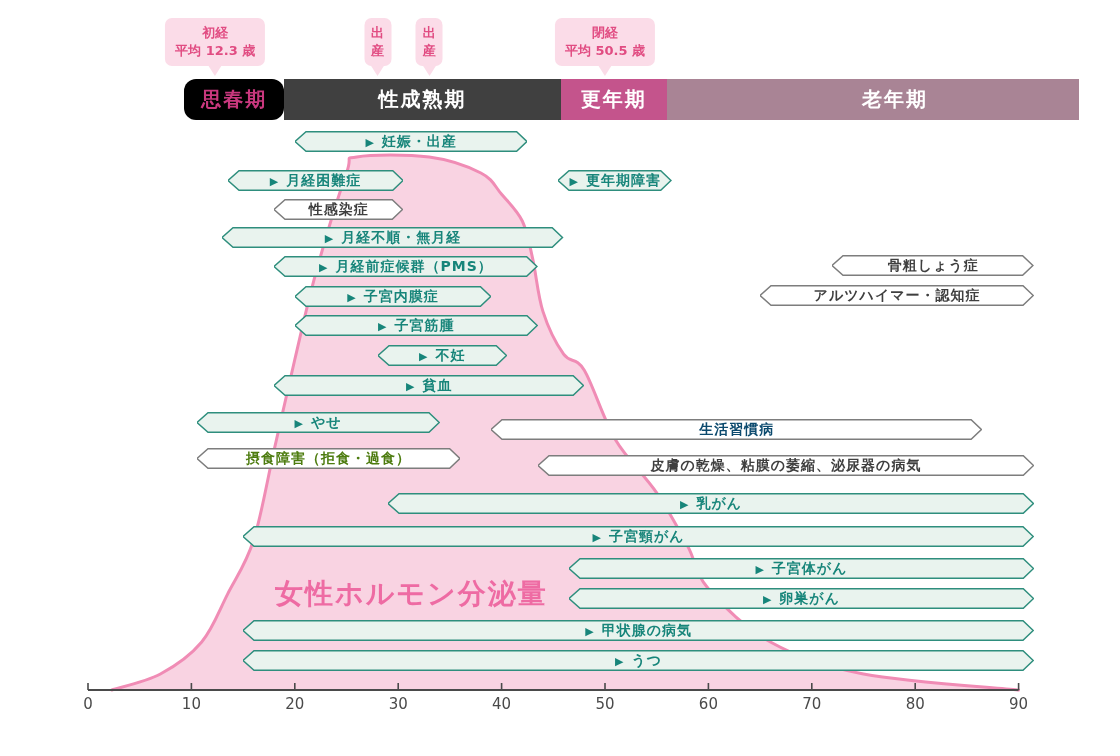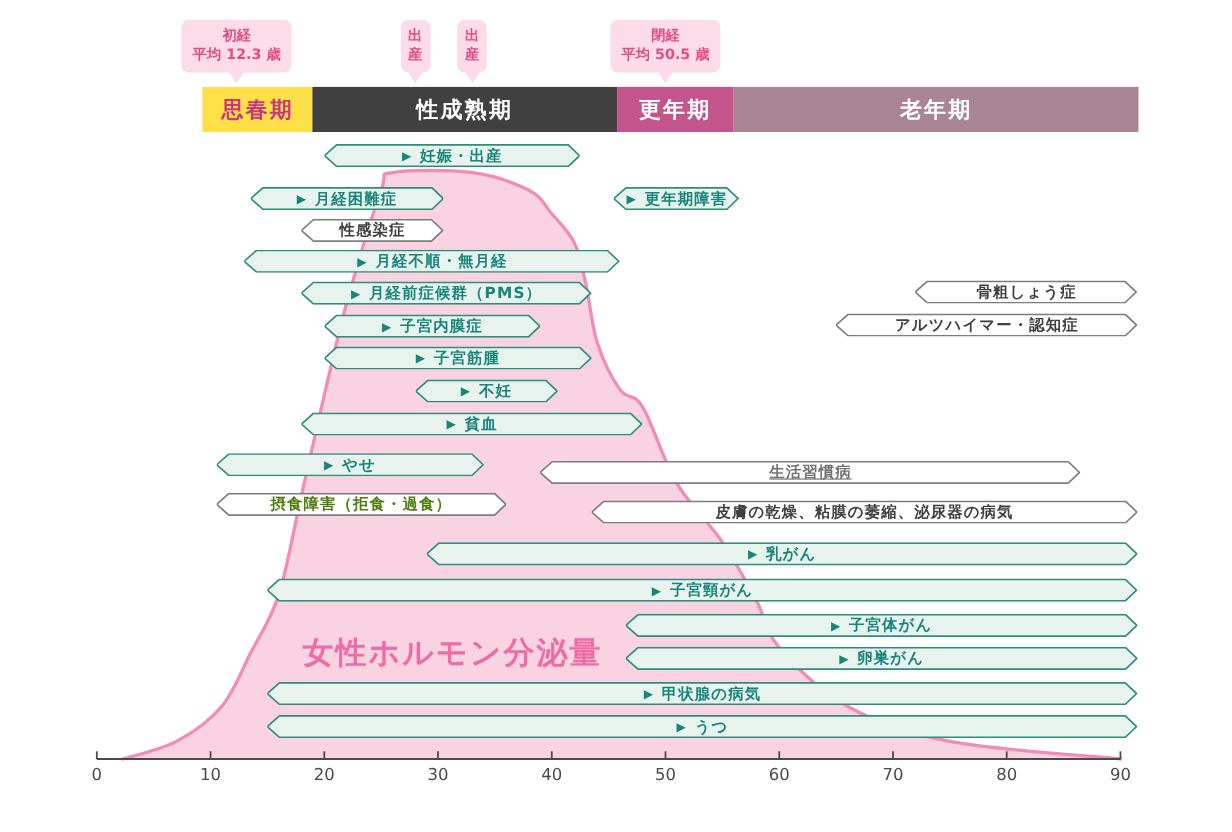--- a/index.html
+++ b/index.html
@@ -39,30 +39,30 @@
 </style>
 </head>
 <body>
 
 <div id="canvas">
   <svg id="curve-layer" viewBox="0 0 1120 756">
       <path d="M 111.8,690.0 C 119.9,687.3 145.4,682.0 160.4,674.0 C 175.4,666.0 190.5,655.4 201.7,642.0 C 212.9,628.7 219.0,610.9 227.6,594.1 C 236.2,577.2 245.7,564.7 253.4,540.8 C 261.2,516.8 267.2,480.4 274.1,450.1 C 281.0,419.9 287.9,388.9 294.8,359.5 C 301.7,330.2 306.9,305.4 315.5,274.3 C 324.1,243.2 339.6,192.5 346.5,173.0 C 353.4,153.4 343.1,159.7 356.8,157.0 C 370.6,154.3 408.5,154.3 429.2,157.0 C 449.9,159.7 468.9,166.8 480.9,173.0 C 493.0,179.2 494.7,186.3 501.6,194.3 C 508.5,202.3 517.1,210.3 522.3,221.0 C 527.4,231.6 529.2,243.2 532.6,258.3 C 536.1,273.4 537.8,295.6 543.0,311.6 C 548.1,327.6 556.7,344.4 563.6,354.2 C 570.5,364.0 575.7,356.0 584.3,370.2 C 592.9,384.4 603.3,419.1 615.3,439.5 C 627.4,459.9 644.6,475.0 656.7,492.8 C 668.8,510.6 679.1,530.1 687.7,546.1 C 696.3,562.1 694.6,572.7 708.4,588.7 C 722.2,604.7 744.6,627.8 770.4,642.0 C 796.3,656.2 822.1,666.0 863.5,674.0 C 904.9,682.0 992.8,687.3 1018.6,690.0 Z" fill="#f9d3e2" stroke="none"></path>
       <path d="M 111.8,690.0 C 119.9,687.3 145.4,682.0 160.4,674.0 C 175.4,666.0 190.5,655.4 201.7,642.0 C 212.9,628.7 219.0,610.9 227.6,594.1 C 236.2,577.2 245.7,564.7 253.4,540.8 C 261.2,516.8 267.2,480.4 274.1,450.1 C 281.0,419.9 287.9,388.9 294.8,359.5 C 301.7,330.2 306.9,305.4 315.5,274.3 C 324.1,243.2 339.6,192.5 346.5,173.0 C 353.4,153.4 343.1,159.7 356.8,157.0 C 370.6,154.3 408.5,154.3 429.2,157.0 C 449.9,159.7 468.9,166.8 480.9,173.0 C 493.0,179.2 494.7,186.3 501.6,194.3 C 508.5,202.3 517.1,210.3 522.3,221.0 C 527.4,231.6 529.2,243.2 532.6,258.3 C 536.1,273.4 537.8,295.6 543.0,311.6 C 548.1,327.6 556.7,344.4 563.6,354.2 C 570.5,364.0 575.7,356.0 584.3,370.2 C 592.9,384.4 603.3,419.1 615.3,439.5 C 627.4,459.9 644.6,475.0 656.7,492.8 C 668.8,510.6 679.1,530.1 687.7,546.1 C 696.3,562.1 694.6,572.7 708.4,588.7 C 722.2,604.7 744.6,627.8 770.4,642.0 C 796.3,656.2 822.1,666.0 863.5,674.0 C 904.9,682.0 992.8,687.3 1018.6,690.0" fill="none" stroke="#f08cb5" stroke-width="3" stroke-linecap="round"></path>
     </svg>
   <div id="stage-bar">
-      <div class="stage" style="left: 184.162px; width: 100.298px; background: #fde047; color: rgb(201, 56, 126);">
+      <div class="stage" style="left: 184.162px; width: 100.298px; background: #000000; color: rgb(201, 56, 126); border-radius: 12px;">
         <span>思春期</span>
       </div>
       <div class="stage" style="left: 284.46px; width: 276.078px; background: #404040; color: rgb(255, 255, 255);">
         <span>性成熟期</span>
       </div>
       <div class="stage" style="left: 560.538px; width: 106.502px; background: rgb(196, 84, 140); color: rgb(255, 255, 255);">
         <span>更年期</span>
       </div>
-      <div class="stage" style="left: 667.04px; width: 368.104px; background: rgb(169, 132, 149); color: rgb(255, 255, 255);">
+      <div class="stage" style="left: 667.04px; width: 368.104px; background: rgb(169, 132, 149); color: rgb(255, 255, 255); padding-left: 44px;">
         <span>老年期</span>
       </div>
     </div>
   <div id="events-layer">
       <div class="bubble" style="left: 215.182px; transform: translateX(-50%); background: rgb(251, 220, 232); color: rgb(225, 76, 130);">
         <div>初経</div>
         <div>平均 12.3 歳</div>
         <div class="tail" style="border-top-color: rgb(251, 220, 232);"></div>
       </div>
       <div class="bubble vertical" style="left: 377.52px; transform: translateX(-50%); background: rgb(251, 220, 232); color: rgb(225, 76, 130);">
@@ -193,21 +193,21 @@
         </svg>
         <div class="band-label" style="color: rgb(23, 133, 122);">
           <span class="tri">▶</span>
           <span>やせ</span>
         </div>
       </div>
       <div class="band" style="left: 491.26px; top: 419px; width: 491.15px; height: 21px;">
         <svg width="491.15" height="21" viewBox="0 0 491.15 21">
           <polygon points="0,10.5 11,0.75 480.15,0.75 490.4,10.5 480.15,20.25 11,20.25" fill="#ffffff" stroke="#7d7d7d" stroke-width="1.5" stroke-linejoin="miter"></polygon>
         </svg>
-        <div class="band-label" style="color: #737373; text-decoration: underline;">
+        <div class="band-label" style="color: #0c4a6e;">
           <span>生活習慣病</span>
         </div>
       </div>
       <div class="band" style="left: 196.57px; top: 448px; width: 263.67px; height: 21px;">
         <svg width="263.67" height="21" viewBox="0 0 263.67 21">
           <polygon points="0,10.5 11,0.75 252.67000000000002,0.75 262.92,10.5 252.67000000000002,20.25 11,20.25" fill="#ffffff" stroke="#7d7d7d" stroke-width="1.5" stroke-linejoin="miter"></polygon>
         </svg>
         <div class="band-label" style="color: #4d7c0f;">
           <span>摂食障害（拒食・過食）</span>
         </div>

